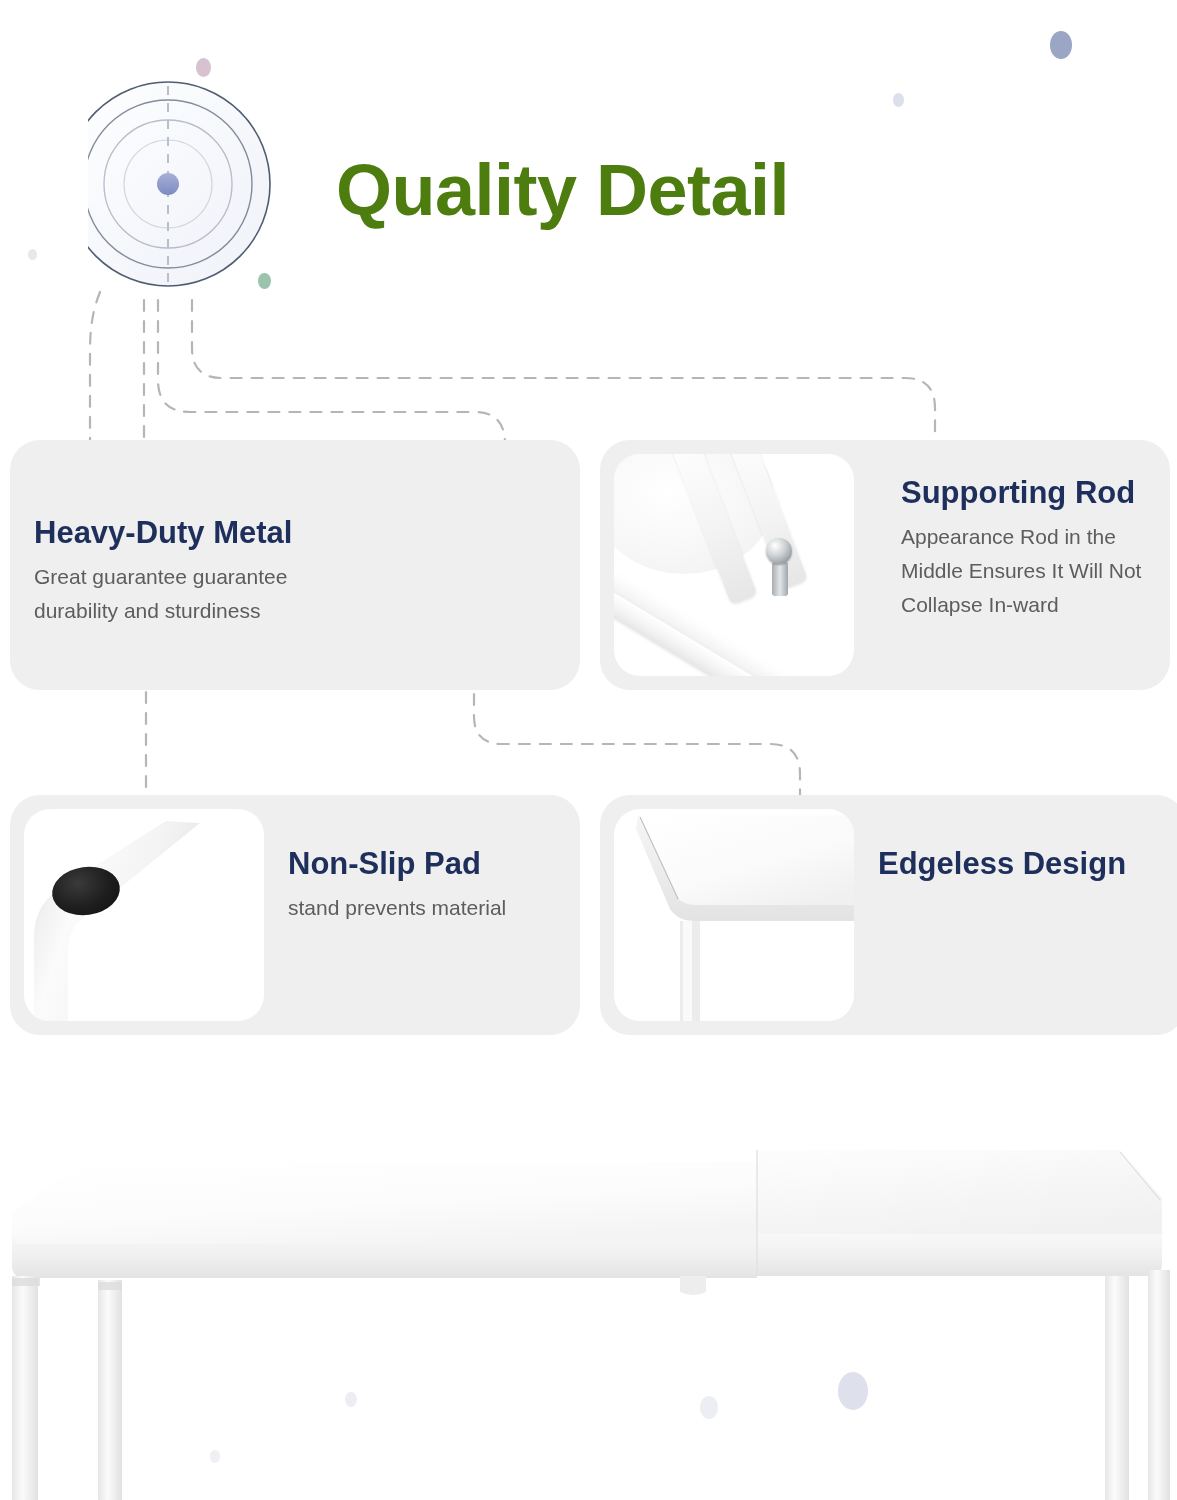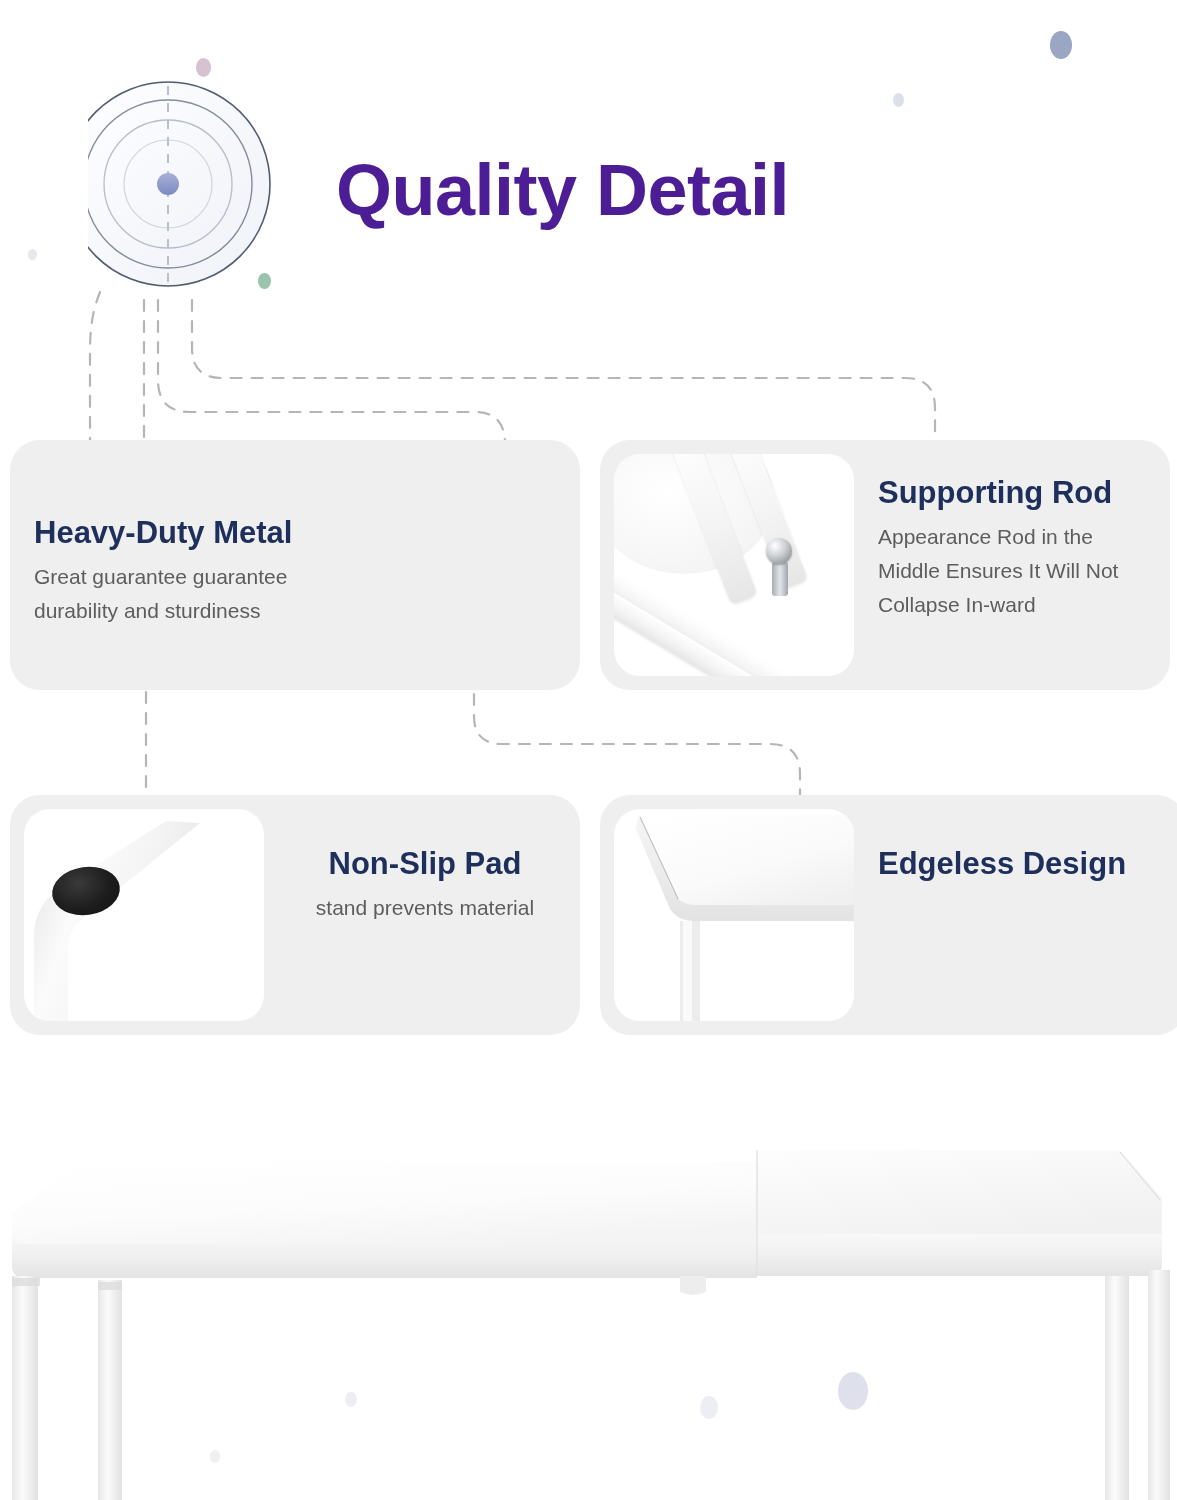--- a/index.html
+++ b/index.html
@@ -35,21 +35,21 @@
     pointer-events:none;
   }
 
   
   #title{
     position:absolute;
     left:336px; top:154px;
     font-size:72px;
     font-weight:bold;
     letter-spacing:-0.5px;
-    color:#4c1d95;
+    color:#4d7c0f;
     white-space:nowrap;
     line-height:1;
   }
 
   
   .card{
     position:absolute;
     background:#efefef;
     border-radius:30px;
     display:flex;
@@ -212,31 +212,31 @@
 
       <div class="rod" style="left:-40px; top:96px; width:300px; height:26px; transform:rotate(31deg); transform-origin:left center;"></div>
 
       <div class="rod" style="left:-14px; top:132px; width:290px; height:22px; transform:rotate(31deg); transform-origin:left center;"></div>
 
       <div class="rod" style="left:52px; top:-22px; width:28px; height:180px; transform:rotate(-21deg); transform-origin:top center;"></div>
       <div class="rod" style="left:108px; top:-28px; width:26px; height:170px; transform:rotate(-21deg); transform-origin:top center;"></div>
       <div class="screw-stem" style="left:158px; top:108px;"></div>
       <div class="screw" style="left:152px; top:84px;"></div>
     </div>
-    <div class="card-text" style="padding-top:36px;">
+    <div class="card-text" style="padding-top:36px;margin-left:23px;">
       <div class="card-title">Supporting Rod</div>
       <div class="card-desc">
         <div>Appearance Rod in the</div>
         <div>Middle Ensures It Will Not</div>
         <div>Collapse In-ward</div>
       </div>
     </div>
   </div>
 
-  <div class="card" style="left:10px; top:795px; width:570px; height:240px;text-align:center;">
+  <div class="card" style="left:10px; top:795px; width:570px; height:240px;">
     <div class="card-media">
       <svg width="240" height="212" viewBox="0 0 240 212" style="position:absolute; left:0; top:0;">
         <defs>
           <linearGradient id="legG" x1="0" y1="0" x2="1" y2="0.4">
             <stop offset="0%" stop-color="#e2e2e2"></stop>
             <stop offset="35%" stop-color="#fbfbfb"></stop>
             <stop offset="70%" stop-color="#f3f3f3"></stop>
             <stop offset="100%" stop-color="#e6e6e6"></stop>
           </linearGradient>
         </defs>

